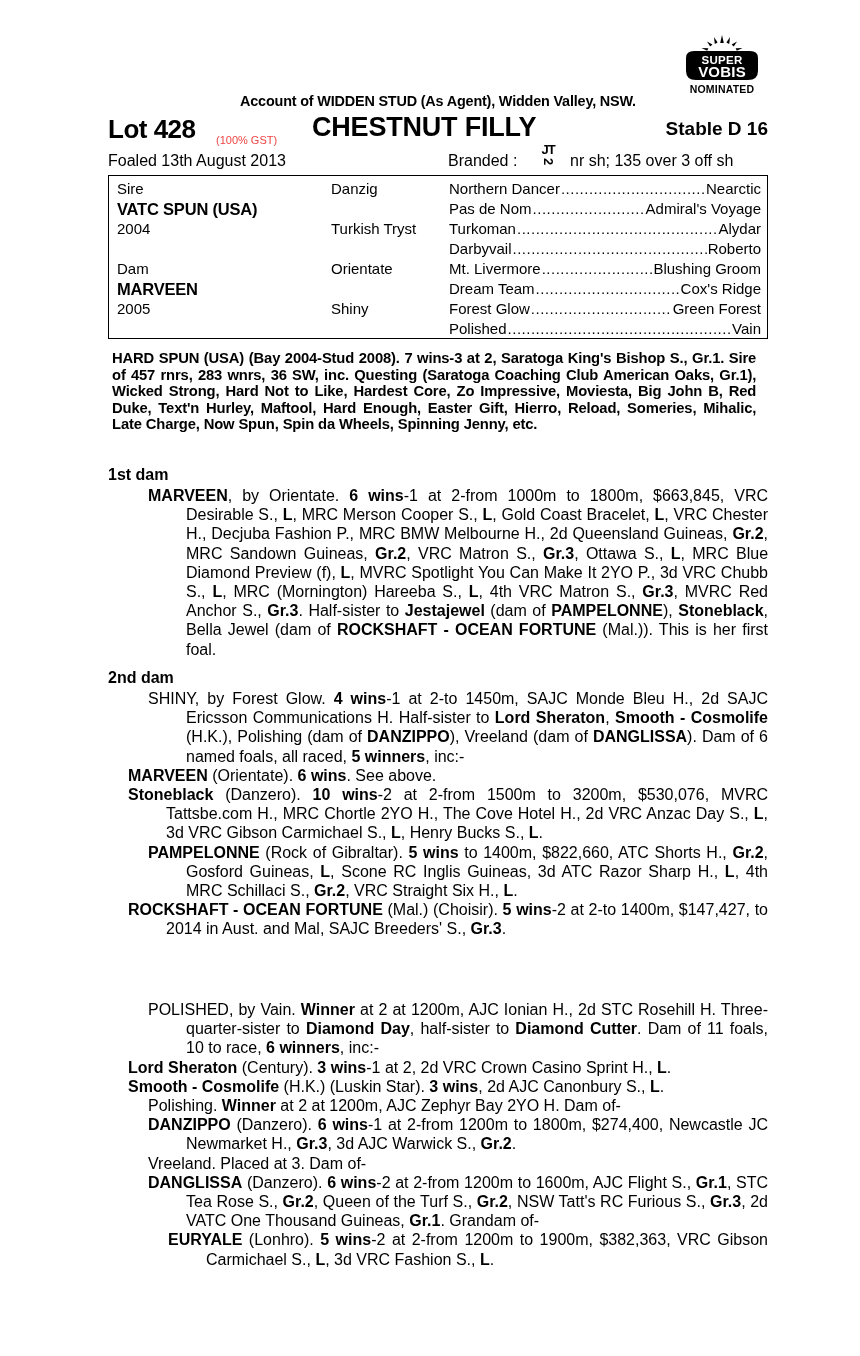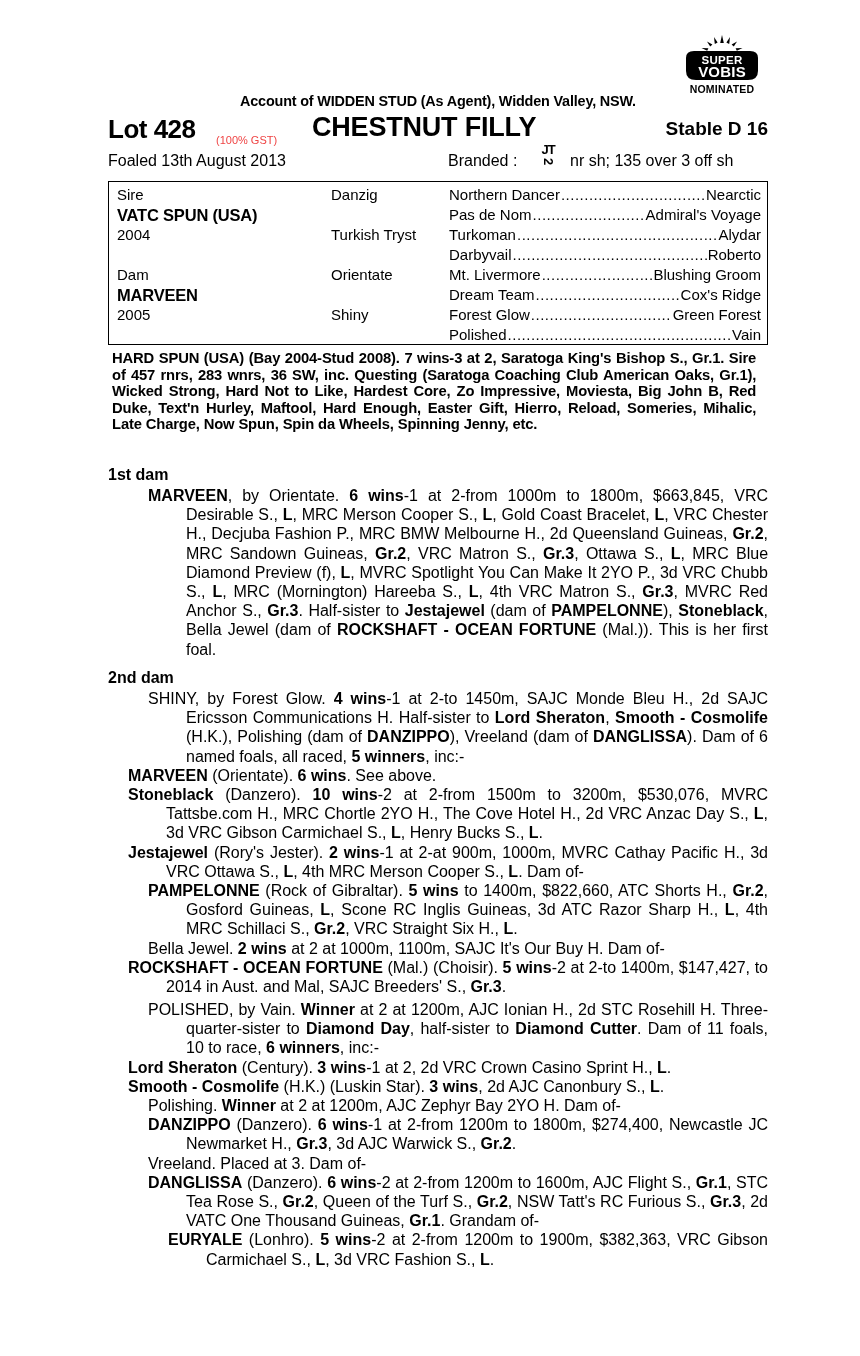--- a/index.html
+++ b/index.html
@@ -121,21 +121,21 @@
     transform: rotate(90deg);
     transform-origin: center center;
     margin-top: -1px;
     font-size: 13px;
   }
   .brand-rest { position: absolute; left: 462px; top: 0; }
 
   
   .ped-table {
     position: absolute;
-    top: 181px;
+    top: 175px;
     left: 0;
     width: 660px;
     height: 164px;
     border: 1.5px solid #000;
     box-sizing: border-box;
     padding-left: 40px;
   }
   .ped-col-1 { position: absolute; left: 8px; top: 3px; width: 160px; }
   .ped-col-2 { position: absolute; left: 222px; top: 3px; width: 180px; }
   .ped-col-3 { position: absolute; left: 340px; top: 3px; right: 6px; }
@@ -315,23 +315,21 @@
           <div class="entry h1"><b>MARVEEN</b><span>, by Orientate. </span><b>6 wins</b><span>-1 at 2-from 1000m to 1800m, $663,845, VRC Desirable S., </span><b>L</b><span>, MRC Merson Cooper S., </span><b>L</b><span>, Gold Coast Bracelet, </span><b>L</b><span>, VRC Chester H., Decjuba Fashion P., MRC BMW Melbourne H., 2d Queensland Guineas, </span><b>Gr.2</b><span>, MRC Sandown Guineas, </span><b>Gr.2</b><span>, VRC Matron S., </span><b>Gr.3</b><span>, Ottawa S., </span><b>L</b><span>, MRC Blue Diamond Preview (f), </span><b>L</b><span>, MVRC Spotlight You Can Make It 2YO P., 3d VRC Chubb S., </span><b>L</b><span>, MRC (Mornington) Hareeba S., </span><b>L</b><span>, 4th VRC Matron S., </span><b>Gr.3</b><span>, MVRC Red Anchor S., </span><b>Gr.3</b><span>. Half-sister to </span><b>Jestajewel</b><span> (dam of </span><b>PAMPELONNE</b><span>), </span><b>Stoneblack</b><span>, Bella Jewel (dam of </span><b>ROCKSHAFT - OCEAN FORTUNE</b><span> (Mal.)). This is her first foal.</span></div>
         </div>
     </div>
 
     <div class="section" style="top:669px;">
       <div class="sec-title">2nd dam</div>
       <div id="dam2-entries">
           <div class="entry h1"><span>SHINY, by Forest Glow. </span><b>4 wins</b><span>-1 at 2-to 1450m, SAJC Monde Bleu H., 2d SAJC Ericsson Communications H. Half-sister to </span><b>Lord Sheraton</b><span>, </span><b>Smooth - Cosmolife</b><span> (H.K.), Polishing (dam of </span><b>DANZIPPO</b><span>), Vreeland (dam of </span><b>DANGLISSA</b><span>). Dam of 6 named foals, all raced, </span><b>5 winners</b><span>, inc:-</span></div>
           <div class="entry h2"><b>MARVEEN</b><span> (Orientate). </span><b>6 wins</b><span>. See above.</span></div>
           <div class="entry h3"><b>Stoneblack</b><span> (Danzero). </span><b>10 wins</b><span>-2 at 2-from 1500m to 3200m, $530,076, MVRC Tattsbe.com H., MRC Chortle 2YO H., The Cove Hotel H., 2d VRC Anzac Day S., </span><b>L</b><span>, 3d VRC Gibson Carmichael S., </span><b>L</b><span>, Henry Bucks S., </span><b>L</b><span>.</span></div>
-          <div class="entry h3"><b>Jestajewel</b><span> (Rory's Jester). </span><b>2 wins</b><span>-1 at 2-at 900m, 1000m, MVRC Cathay Pacific H., 3d VRC Ottawa S., </span><b>L</b><span>, 4th MRC Merson Cooper S., </span><b>L</b><span>. Dam of-</span></div>
           <div class="entry h4"><b>PAMPELONNE</b><span> (Rock of Gibraltar). </span><b>5 wins</b><span> to 1400m, $822,660, ATC Shorts H., </span><b>Gr.2</b><span>, Gosford Guineas, </span><b>L</b><span>, Scone RC Inglis Guineas, 3d ATC Razor Sharp H., </span><b>L</b><span>, 4th MRC Schillaci S., </span><b>Gr.2</b><span>, VRC Straight Six H., </span><b>L</b><span>.</span></div>
-          <div class="entry h1"><span>Bella Jewel. </span><b>2 wins</b><span> at 2 at 1000m, 1100m, SAJC It's Our Buy H. Dam of-</span></div>
           <div class="entry h3"><b>ROCKSHAFT - OCEAN FORTUNE</b><span> (Mal.) (Choisir). </span><b>5 wins</b><span>-2 at 2-to 1400m, $147,427, to 2014 in Aust. and Mal, SAJC Breeders' S., </span><b>Gr.3</b><span>.</span></div>
         </div>
     </div>
 
     <div class="section" style="top:1000px;">
       <div id="dam3-entries">
           <div class="entry h1"><span>POLISHED, by Vain. </span><b>Winner</b><span> at 2 at 1200m, AJC Ionian H., 2d STC Rosehill H. Three-quarter-sister to </span><b>Diamond Day</b><span>, half-sister to </span><b>Diamond Cutter</b><span>. Dam of 11 foals, 10 to race, </span><b>6 winners</b><span>, inc:-</span></div>
           <div class="entry h3"><b>Lord Sheraton</b><span> (Century). </span><b>3 wins</b><span>-1 at 2, 2d VRC Crown Casino Sprint H., </span><b>L</b><span>.</span></div>
           <div class="entry h3"><b>Smooth - Cosmolife</b><span> (H.K.) (Luskin Star). </span><b>3 wins</b><span>, 2d AJC Canonbury S., </span><b>L</b><span>.</span></div>
           <div class="entry h1"><span>Polishing. </span><b>Winner</b><span> at 2 at 1200m, AJC Zephyr Bay 2YO H. Dam of-</span></div>

